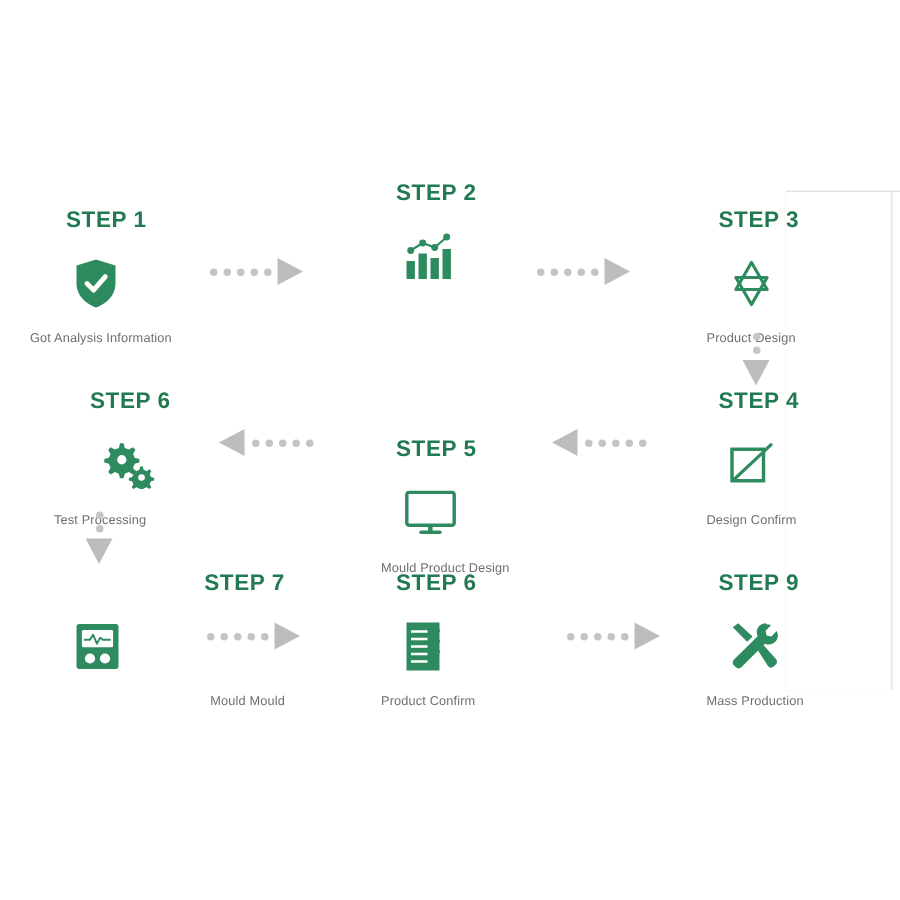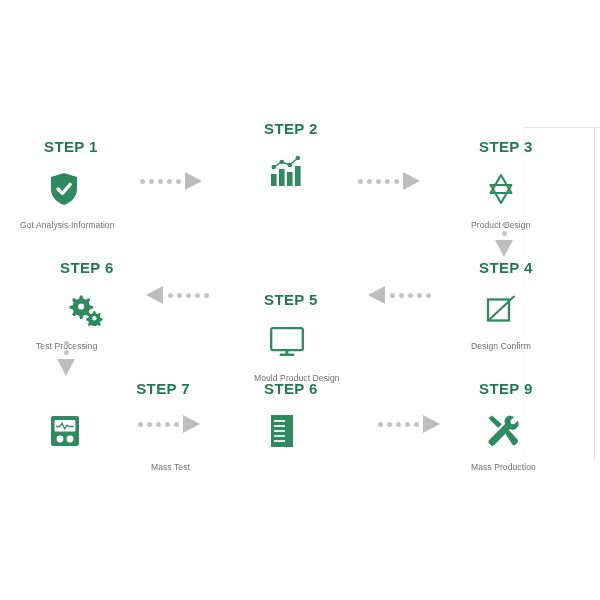--- a/index.html
+++ b/index.html
@@ -270,21 +270,21 @@
     <div class="step-title">STEP 7</div>
     <div class="step-icon">
       <svg width="30" height="32" viewBox="0 0 30 32">
         <rect x="1" y="1" width="28" height="30" rx="2" fill="#2e8b60"></rect>
         <rect x="4.6" y="5" width="20.8" height="11.5" rx="1" fill="#ffffff"></rect>
         <path d="M6 11.5 h4 l2-3.4 2.6 6 2.2-4 1.8 1.4 h5.2" stroke="#2e8b60" stroke-width="1.3" fill="none" stroke-linejoin="round"></path>
         <circle cx="10" cy="24" r="3.4" fill="#ffffff"></circle>
         <circle cx="20" cy="24" r="3.4" fill="#ffffff"></circle>
       </svg>
     </div>
-    <div class="step-label">Mass Test</div>
+    <div class="step-label">Mould Mould</div>
   </div>
 
   <div class="conn-h" style="left:138px; top:417px;">
     <span class="dot"></span>
     <span class="dot"></span>
     <span class="dot"></span>
     <span class="dot"></span>
     <span class="dot"></span>
     <span class="tri-right"></span>
   </div>
@@ -301,20 +301,21 @@
           <path d="M4 22 h11"></path>
           <path d="M4 27 h11"></path>
         </g>
         <g stroke="#2e8b60" stroke-width="1.5" fill="none" stroke-linecap="round">
           <path d="M17.5 8.5 l1.8 1.8 3.4-4"></path>
           <path d="M17.5 15.5 l1.8 1.8 3.4-4"></path>
           <path d="M17.5 22.5 l1.8 1.8 3.4-4"></path>
         </g>
       </svg>
     </div>
+    <div class="step-label">Product Confirm</div>
   </div>
 
   <div class="conn-h" style="left:378px; top:417px;">
     <span class="dot"></span>
     <span class="dot"></span>
     <span class="dot"></span>
     <span class="dot"></span>
     <span class="dot"></span>
     <span class="tri-right"></span>
   </div>

